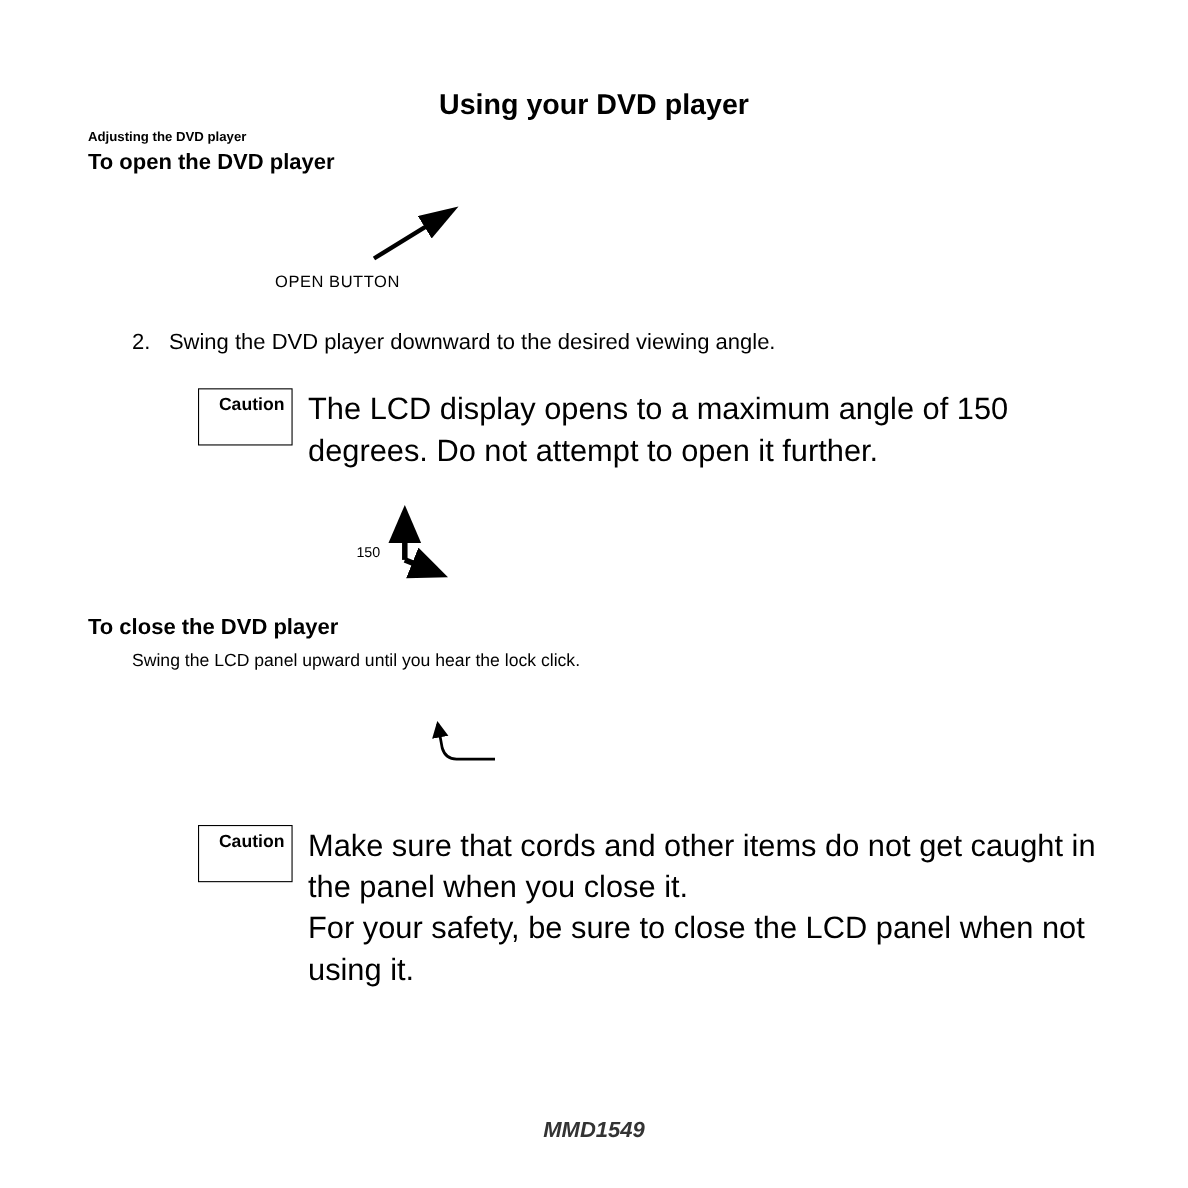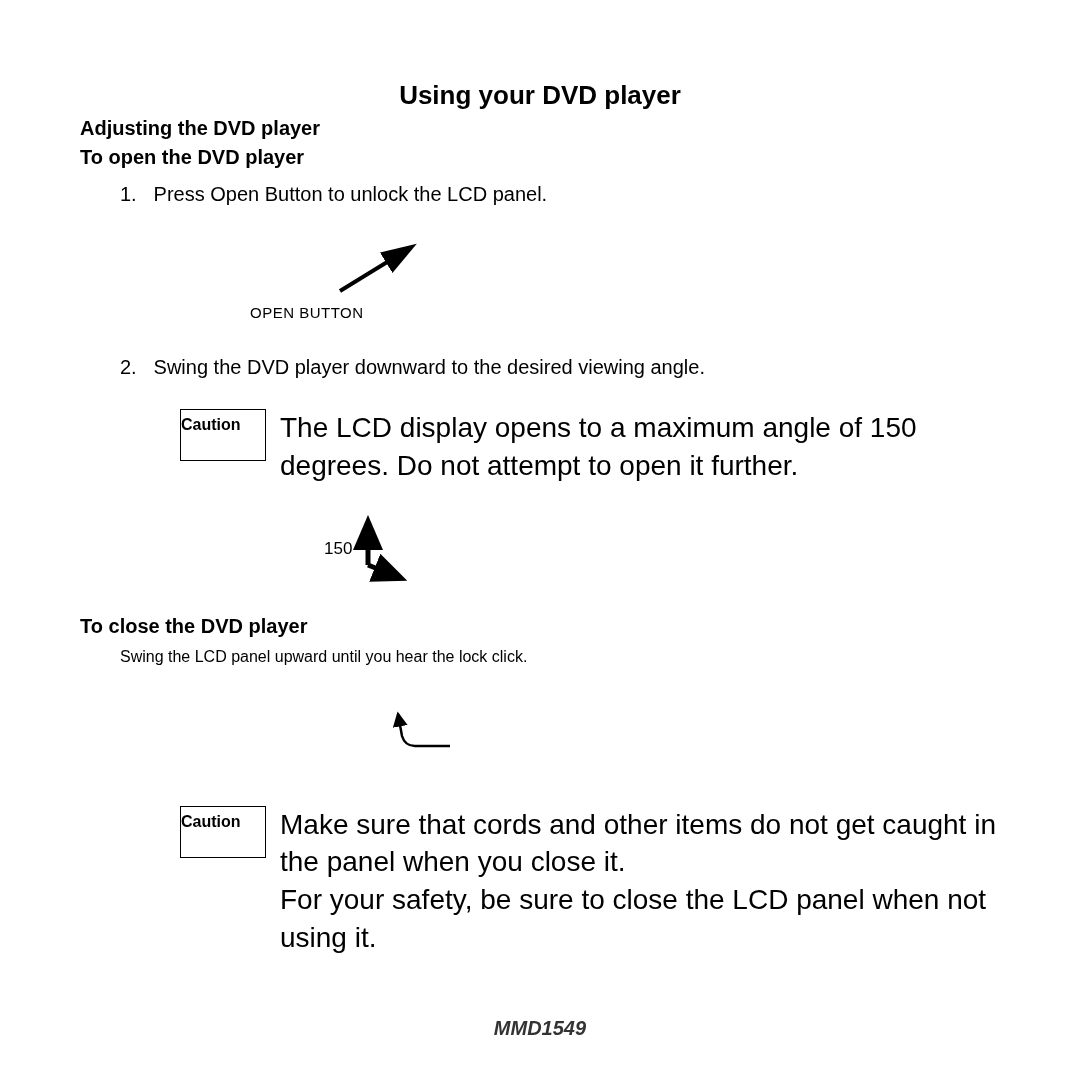--- a/index.html
+++ b/index.html
@@ -1,47 +1,43 @@
 <!DOCTYPE html>
 <html><head>
 <meta charset="utf-8">
 <style>
   * { margin: 0; padding: 0; box-sizing: border-box; }
   html, body { width: 1080px; height: 1080px; background: #fff; font-family: Arial, Helvetica, sans-serif; color: #000; }
   .page { position: relative; width: 1080px; height: 1080px; padding: 80px 80px 40px 80px; }
   .h1 { font-size: 26px; font-weight: bold; margin-bottom: 6px; text-align: center; }
-  .h2 { font-size: 20px; font-weight: bold; margin-bottom: 6px; }
+  .h2 { font-size: 12px; font-weight: bold; margin-bottom: 6px; }
   .h3 { font-size: 20px; font-weight: bold; margin-bottom: 10px; }
   .step { font-size: 20px; margin: 14px 0 30px 40px; }
   .step .num { display: inline-block; width: 28px; }
   .body-indent { margin-left: 40px; font-size: 16px; }
   .diagram { margin: 20px 0 20px 140px; height: 100px; position: relative; }
   .diagram2 { margin: 30px 0 10px 250px; height: 90px; position: relative; }
   .diagram3 { margin: 30px 0 30px 280px; height: 80px; position: relative; }
   .open-label { position: absolute; top: 68px; left: 30px; font-size: 15px; letter-spacing: 0.5px; }
   .caution-row { display: flex; align-items: flex-start; margin: 10px 0 20px 100px; gap: 14px; }
-  .caution-box { border: 1.5px solid #000; padding: 6px 10px 26px 0; font-size: 16px; font-weight: bold; min-width: 86px; text-align: left; }
+  .caution-box { border: 1.5px solid #000; padding: 6px 10px 26px 18px; font-size: 16px; font-weight: bold; min-width: 86px; text-align: left; }
   .caution-text { font-size: 28px; line-height: 1.35; max-width: 740px; }
-  .deg-label { position: absolute; top: 24px; left: -6px; font-size: 17px; }
+  .deg-label { position: absolute; top: 35px; left: -6px; font-size: 13px; }
   .footer { position: absolute; bottom: 40px; left: 80px; right: 80px; display: flex; justify-content: center; font-style: italic; font-weight: bold; font-size: 20px; color: #333; }
   svg { overflow: visible; }
 </style>
 </head>
 <body>
 
 <div class="page">
 
   <div class="h1">Using your DVD player</div>
   <div class="h2">Adjusting the DVD player</div>
   <div class="h3">To open the DVD player</div>
 
-  <div class="step">
-    <span class="num">1.</span>
-    <span>Press Open Button to unlock the LCD panel.</span>
-  </div>
 
   <div class="diagram">
     <svg width="200" height="70">
       <defs>
         <marker id="ah1" markerWidth="10" markerHeight="10" refX="7" refY="3" orient="auto">
           <path d="M0,0 L9,3 L0,6 Z" fill="#000"></path>
         </marker>
       </defs>
       <line x1="120" y1="55" x2="190" y2="12" stroke="#000" stroke-width="4" marker-end="url(#ah1)"></line>
     </svg>

